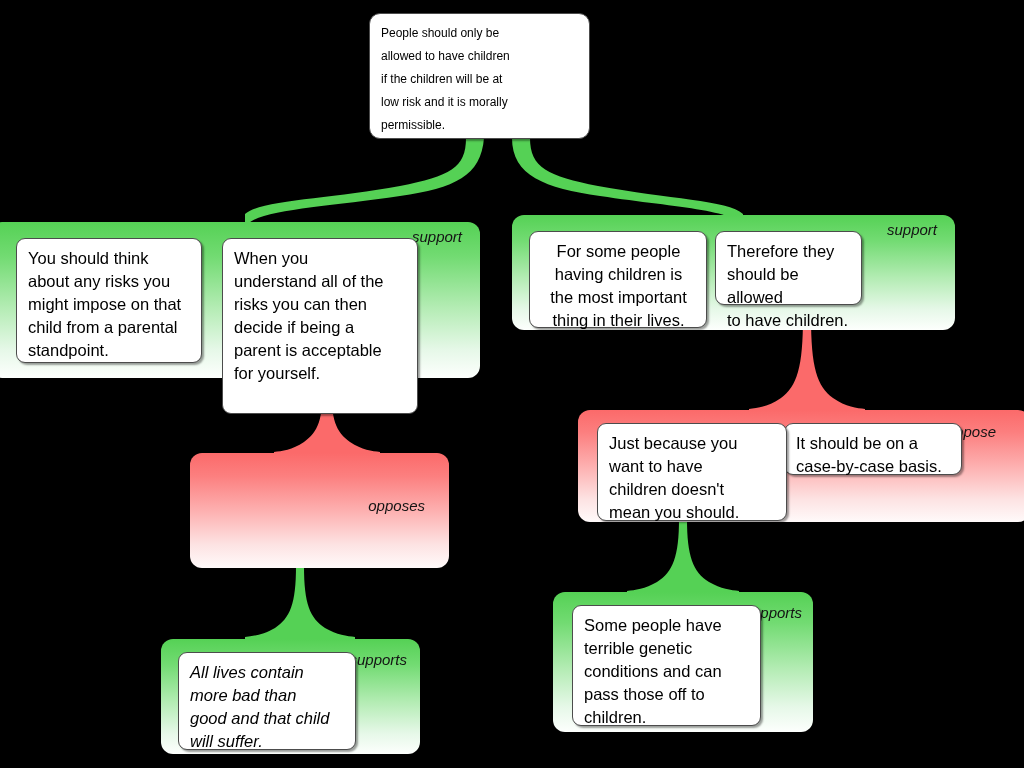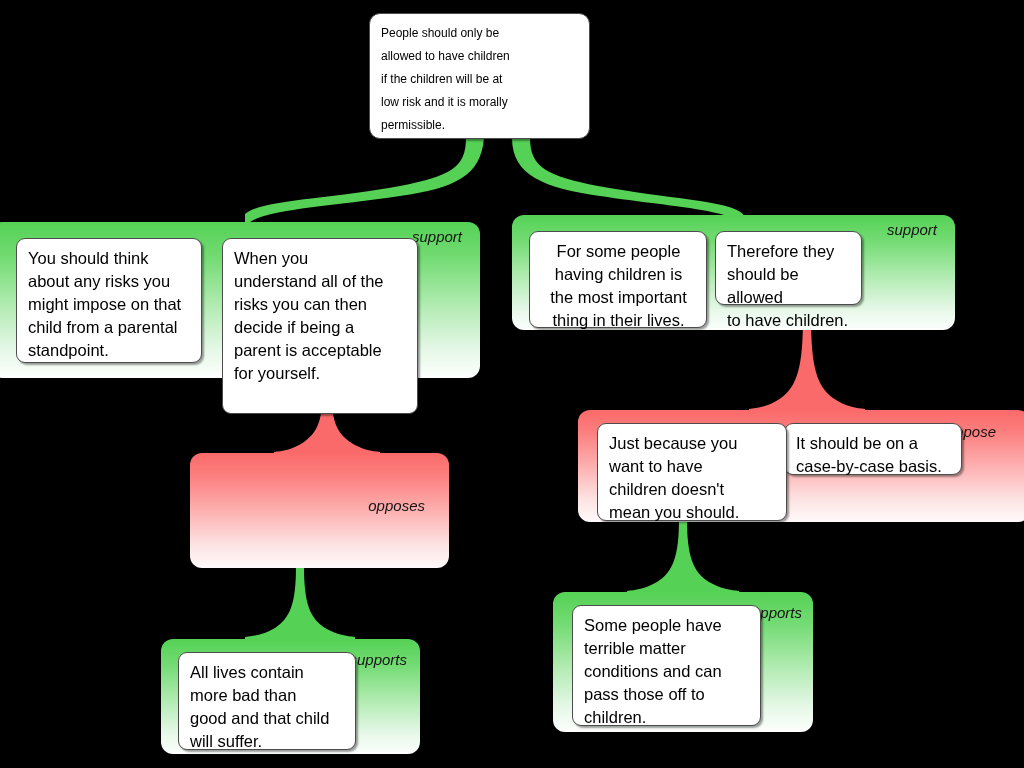--- a/index.html
+++ b/index.html
@@ -180,32 +180,32 @@
     <div class="card" style="left:19px; top:13px; width:190px; height:98px;">
       <span class="card-text">Just because you
 want to have
 children doesn't
 mean you should.</span>
     </div>
   </div>
 
   <div class="group support" style="left:161px; top:639px; width:259px; height:115px;">
     <span class="group-label" style="right:13px; top:13px;">supports</span>
-    <div class="card" style="left:17px; top:13px; width:178px; height:98px;">
+    <div class="card" style="left:17px; top:13px; width:178px; height:98px;font-style:italic;">
       <span class="card-text">All lives contain
 more bad than
 good and that child
 will suffer.</span>
     </div>
   </div>
 
   <div class="group support" style="left:553px; top:592px; width:260px; height:140px;">
     <span class="group-label" style="right:11px; top:13px;">supports</span>
     <div class="card" style="left:19px; top:13px; width:189px; height:121px;">
       <span class="card-text">Some people have
-terrible matter
+terrible genetic
 conditions and can
 pass those off to
 children.</span>
     </div>
   </div>
 
 </div>
 
 </body></html>

